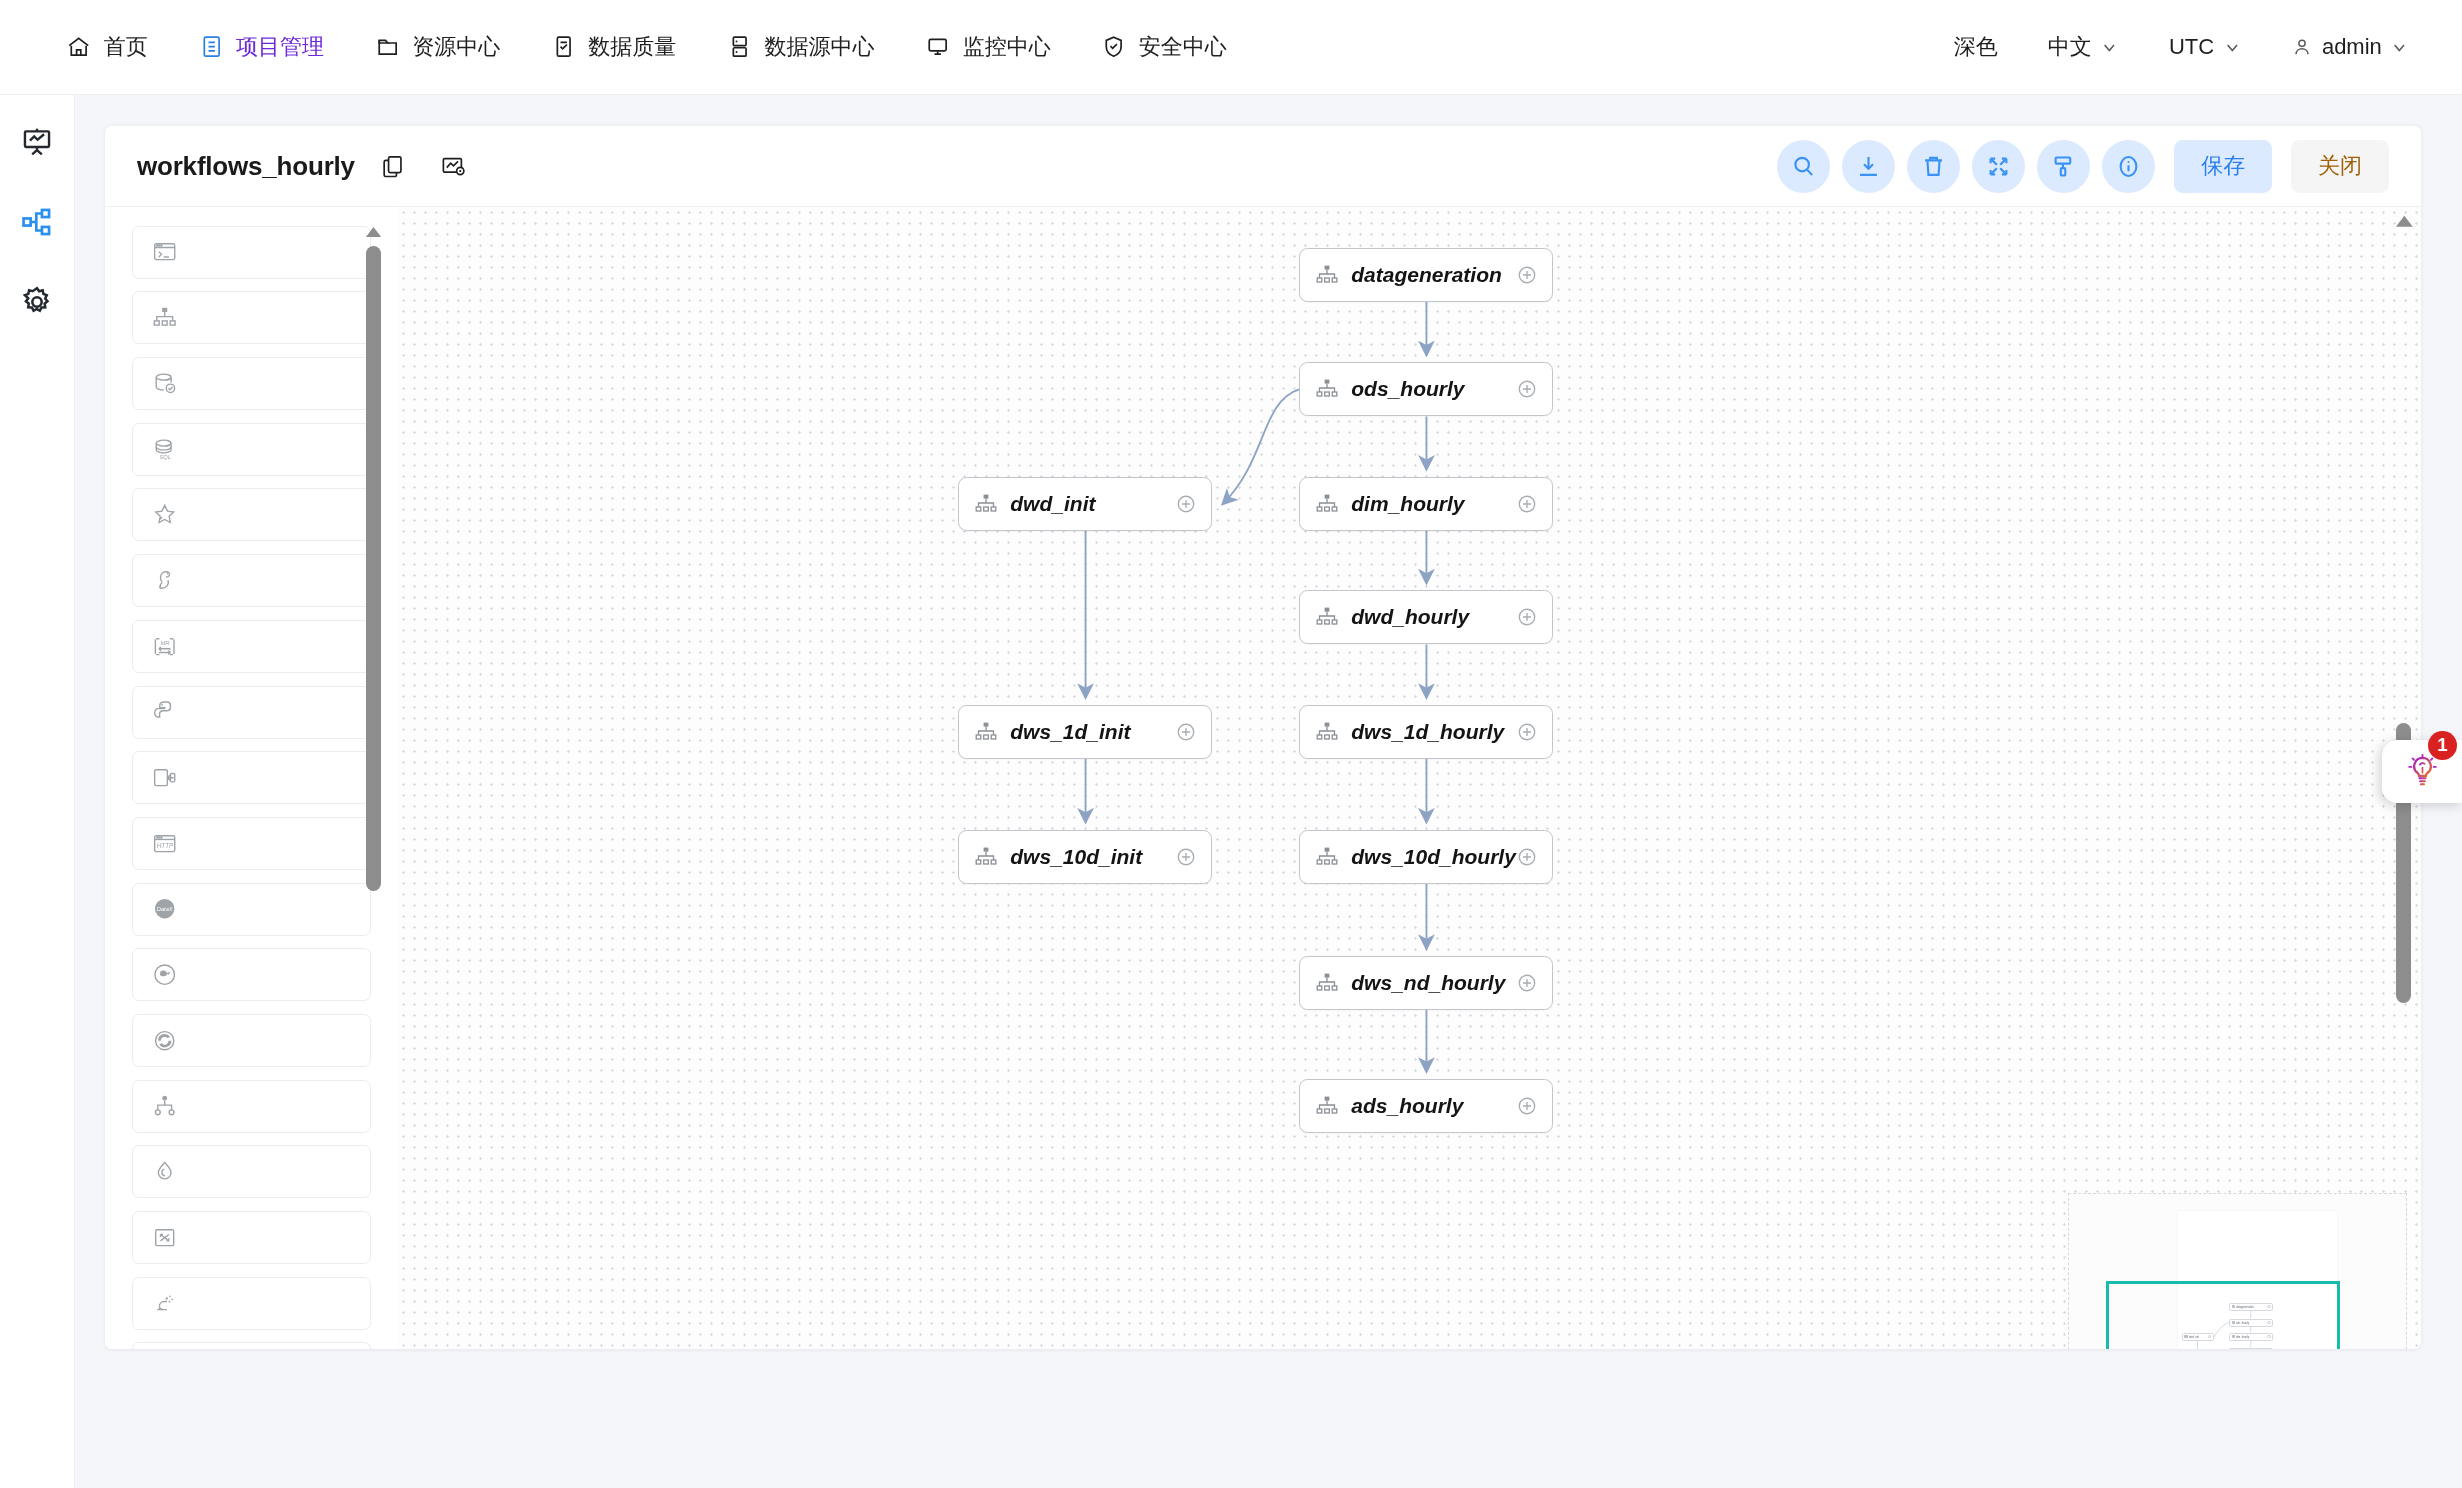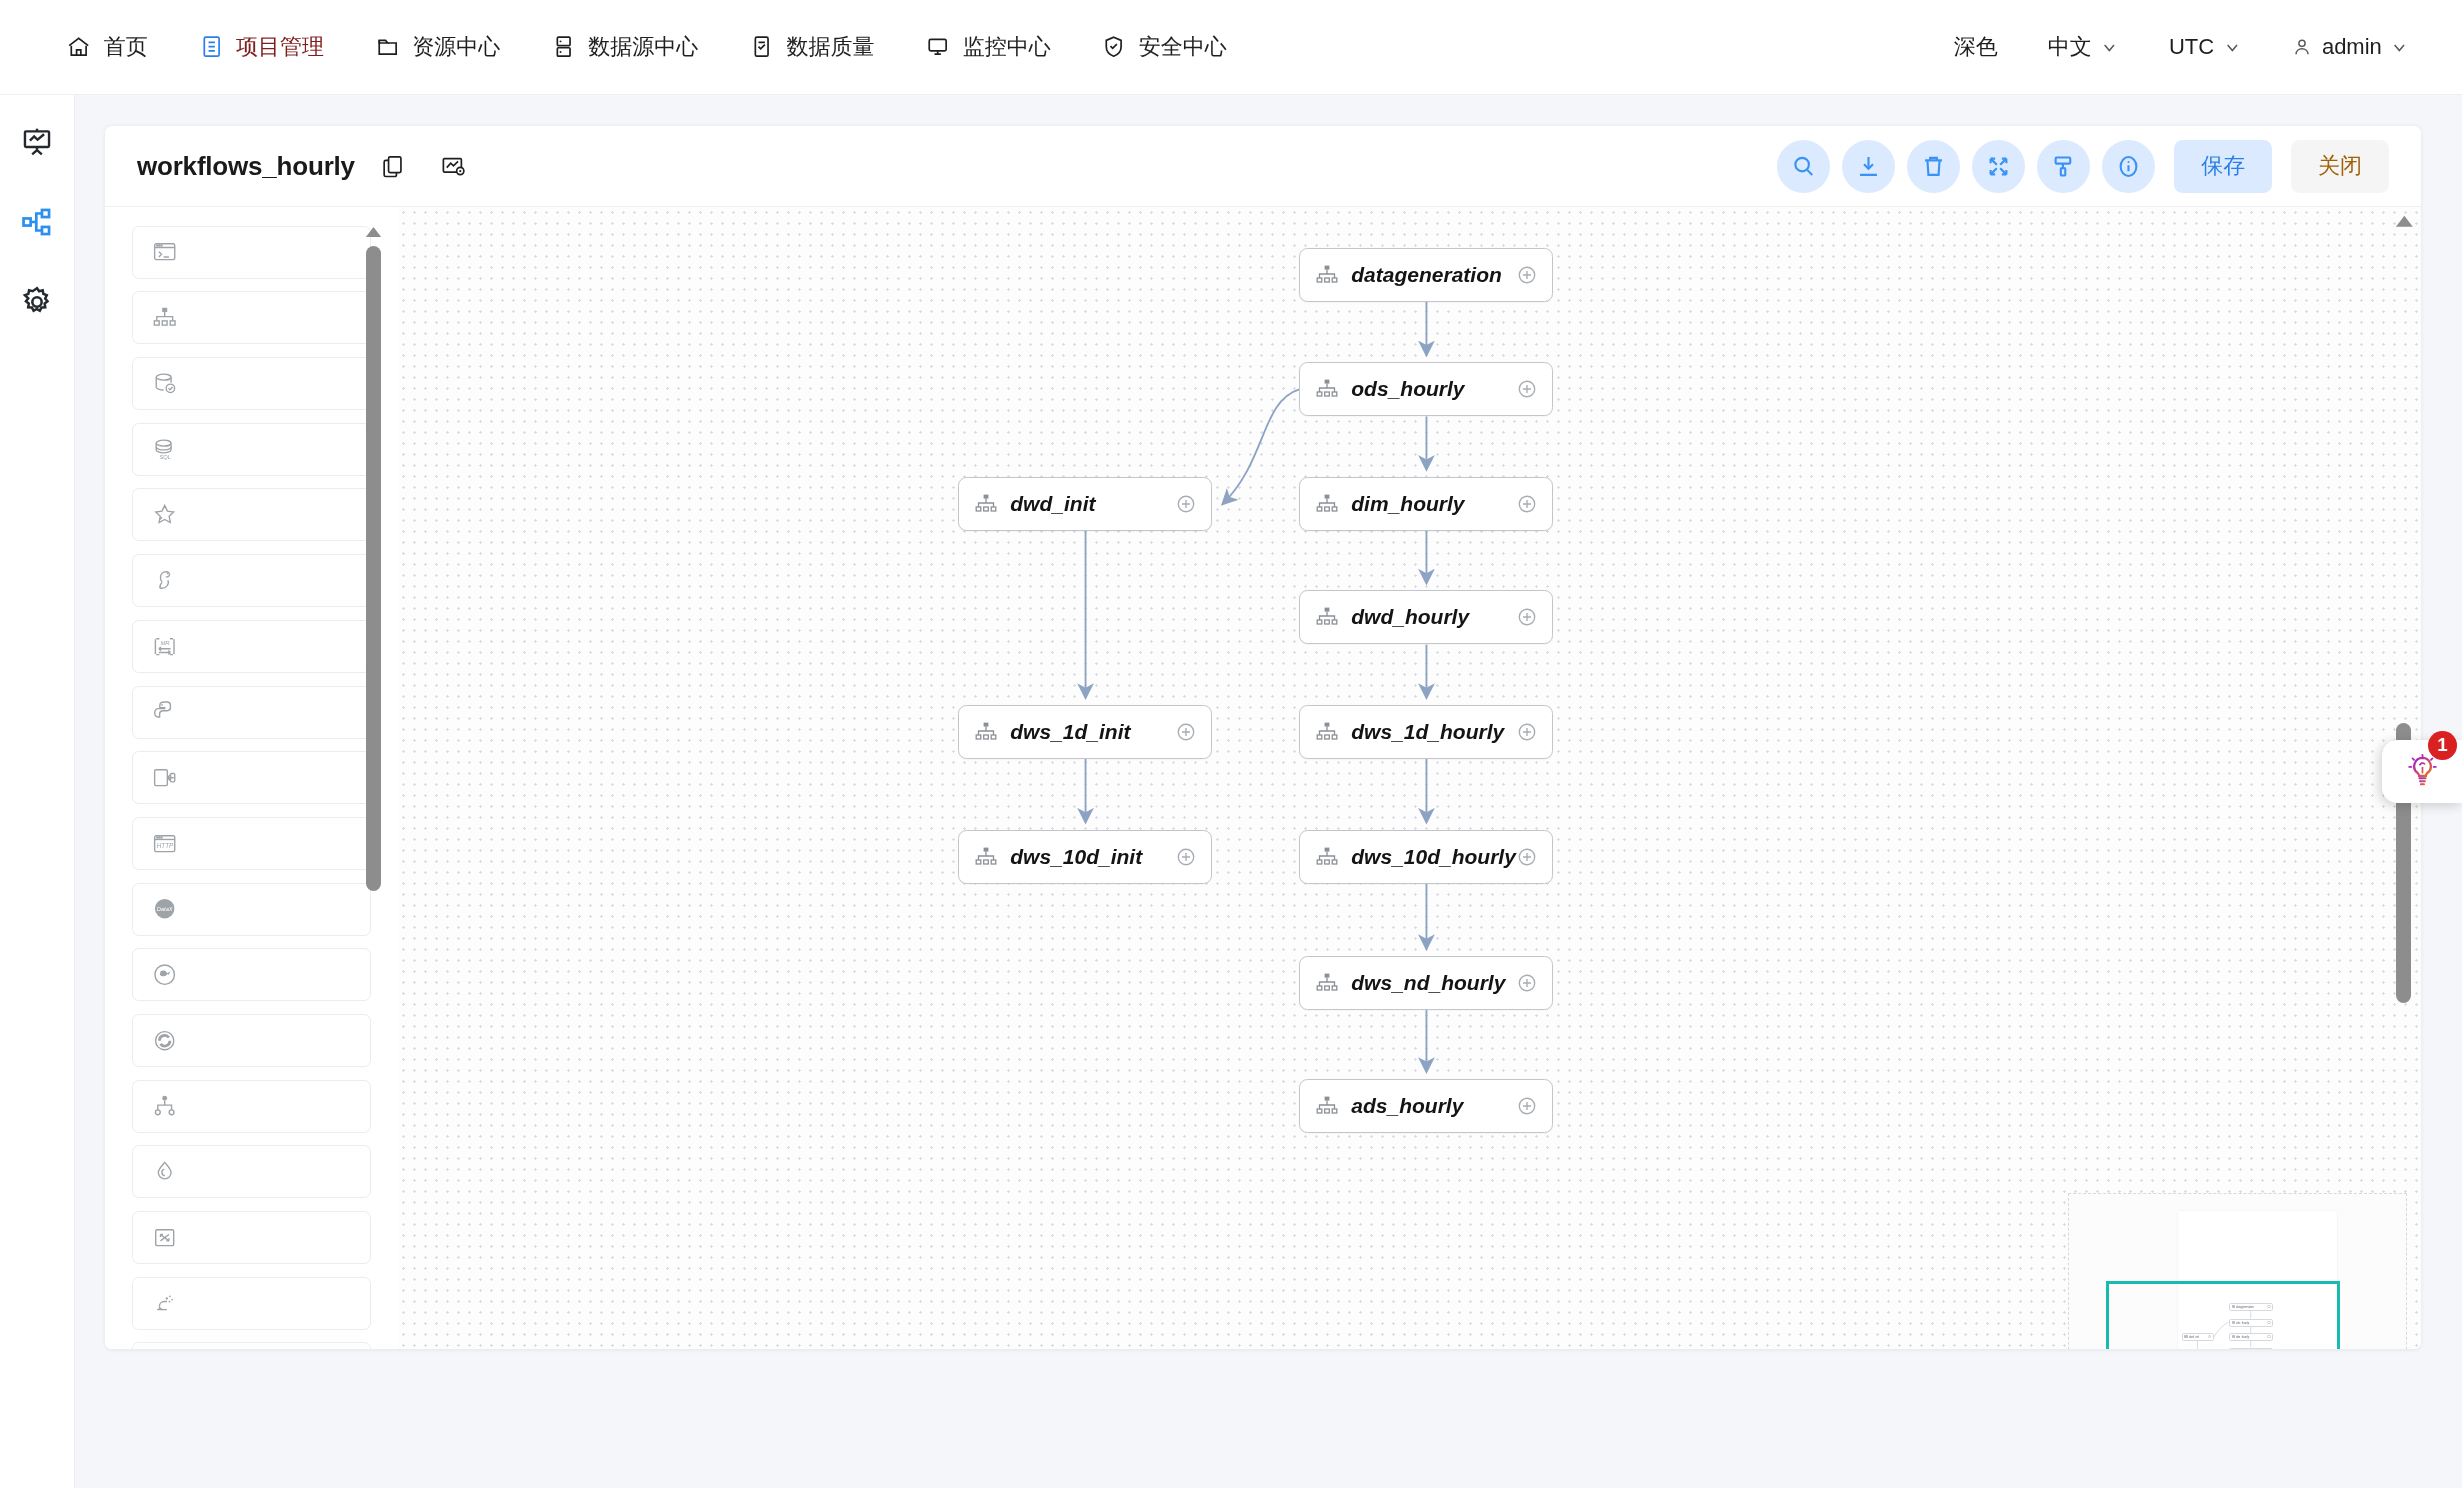--- a/index.html
+++ b/index.html
@@ -22,21 +22,21 @@
   .brand-name {
     font-size: 28px; font-weight: bold; color: #1f1f1f;
     letter-spacing: -0.3px; margin-left: 3.4px;
   }
   .nav-items { display: flex; align-items: center; margin-left: 41px; }
   .nav-item {
     display: flex; align-items: center; gap: 12px;
     padding: 0 25.4px; height: 95px; cursor: pointer;
     color: #1f1f1f; font-size: 22px; white-space: nowrap;
   }
-  .nav-item.active { color: #7f1d1d; font-family: Liberation Mono, monospace; }
+  .nav-item.active { color: #6d28d9; font-family: Liberation Mono, monospace; }
   .nav-icon { width: 25.4px; height: 25.4px; flex: none; display: block; }
 
   .nav-right {
     margin-left: auto; display: flex; align-items: center;
     gap: 16px; padding-right: 36px;
   }
   .nav-right-item {
     display: flex; align-items: center; gap: 8.5px;
     font-size: 22px; color: #1f1f1f; cursor: pointer;
     padding: 0 17px; height: 95px; white-space: nowrap;
@@ -230,33 +230,33 @@
     </div>
     <div class="nav-item">
       <svg class="nav-icon" viewBox="0 0 24 24" fill="none" stroke="#1f1f1f" stroke-width="1.6">
         <path d="M4 6h6l2 2.5H4z"></path>
           <path d="M4 6v13h16V8.5H12"></path>
       </svg>
       <span>资源中心</span>
     </div>
     <div class="nav-item">
       <svg class="nav-icon" viewBox="0 0 24 24" fill="none" stroke="#1f1f1f" stroke-width="1.6">
+        <rect x="6" y="3" width="12" height="18" rx="1.5"></rect>
+          <path d="M9 8h6M9 12l2 2 4-4"></path>
+      </svg>
+      <span>数据质量</span>
+    </div>
+    <div class="nav-item">
+      <svg class="nav-icon" viewBox="0 0 24 24" fill="none" stroke="#1f1f1f" stroke-width="1.6">
         <rect x="6" y="3" width="12" height="8" rx="1"></rect>
           <rect x="6" y="13" width="12" height="8" rx="1"></rect>
         <circle cx="9" cy="7" r="0.9" fill="#1f1f1f" stroke="none"></circle>
           <circle cx="9" cy="17" r="0.9" fill="#1f1f1f" stroke="none"></circle>
       </svg>
       <span>数据源中心</span>
-    </div>
-    <div class="nav-item">
-      <svg class="nav-icon" viewBox="0 0 24 24" fill="none" stroke="#1f1f1f" stroke-width="1.6">
-        <rect x="6" y="3" width="12" height="18" rx="1.5"></rect>
-          <path d="M9 8h6M9 12l2 2 4-4"></path>
-      </svg>
-      <span>数据质量</span>
     </div>
     <div class="nav-item">
       <svg class="nav-icon" viewBox="0 0 24 24" fill="none" stroke="#1f1f1f" stroke-width="1.6">
         <rect x="4" y="5" width="16" height="11" rx="1.5"></rect>
           <path d="M12 16v3M9 19h6"></path>
       </svg>
       <span>监控中心</span>
     </div>
     <div class="nav-item">
       <svg class="nav-icon" viewBox="0 0 24 24" fill="none" stroke="#1f1f1f" stroke-width="1.6">

